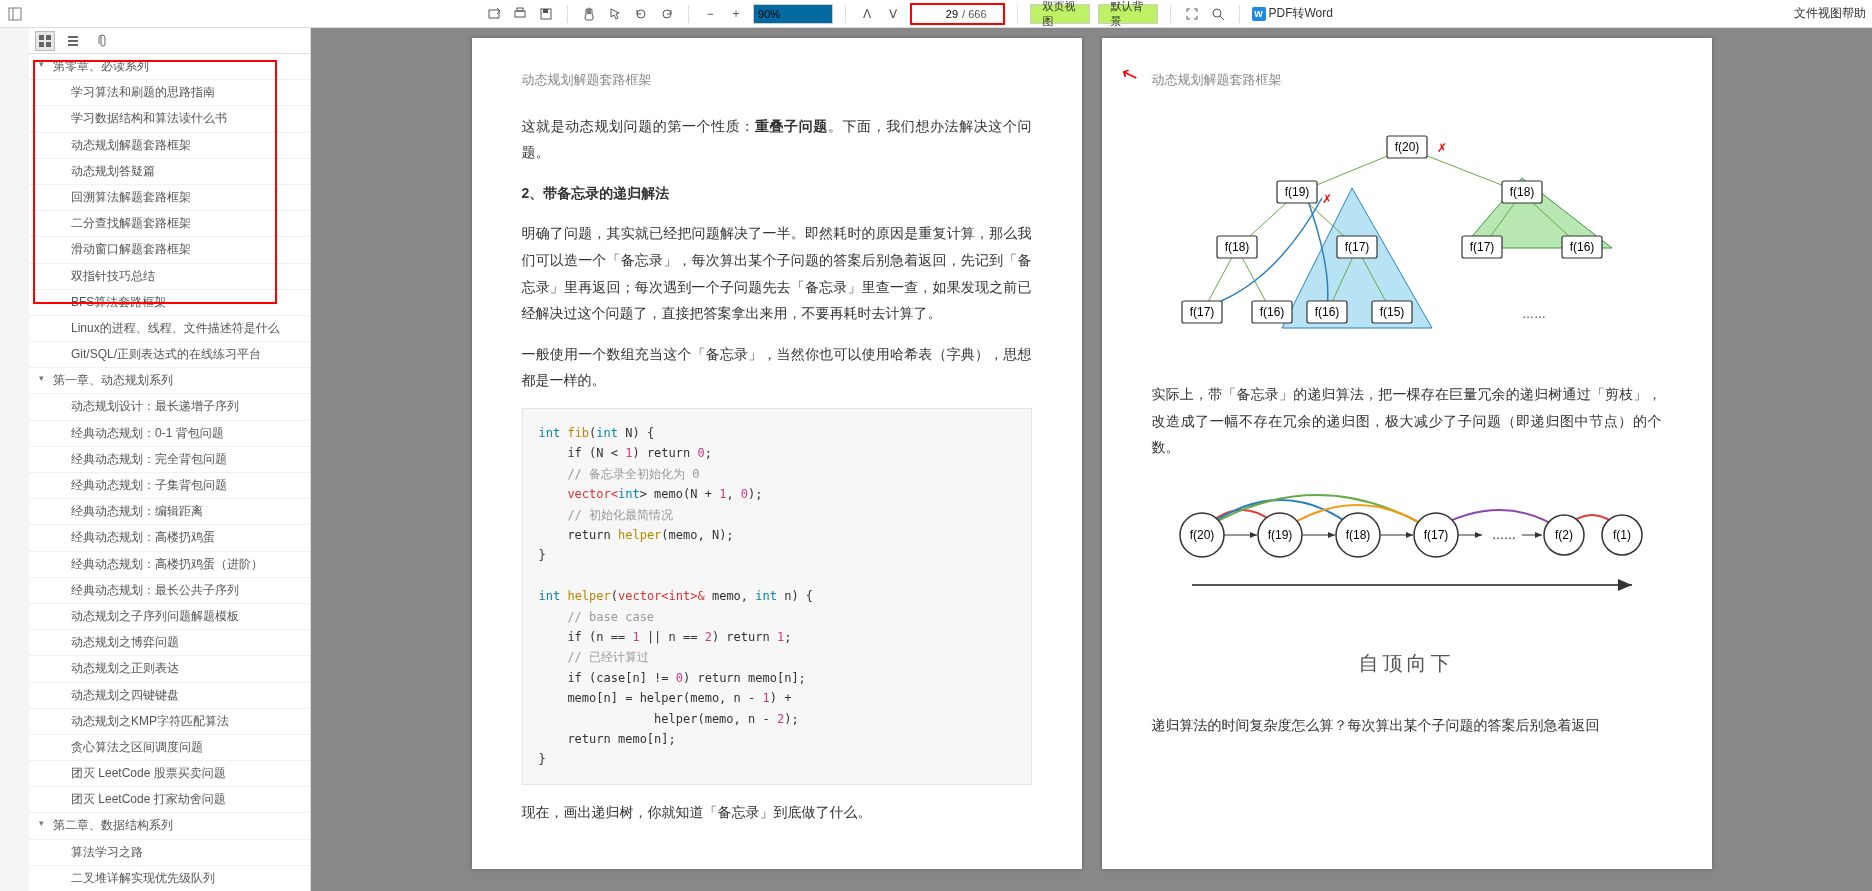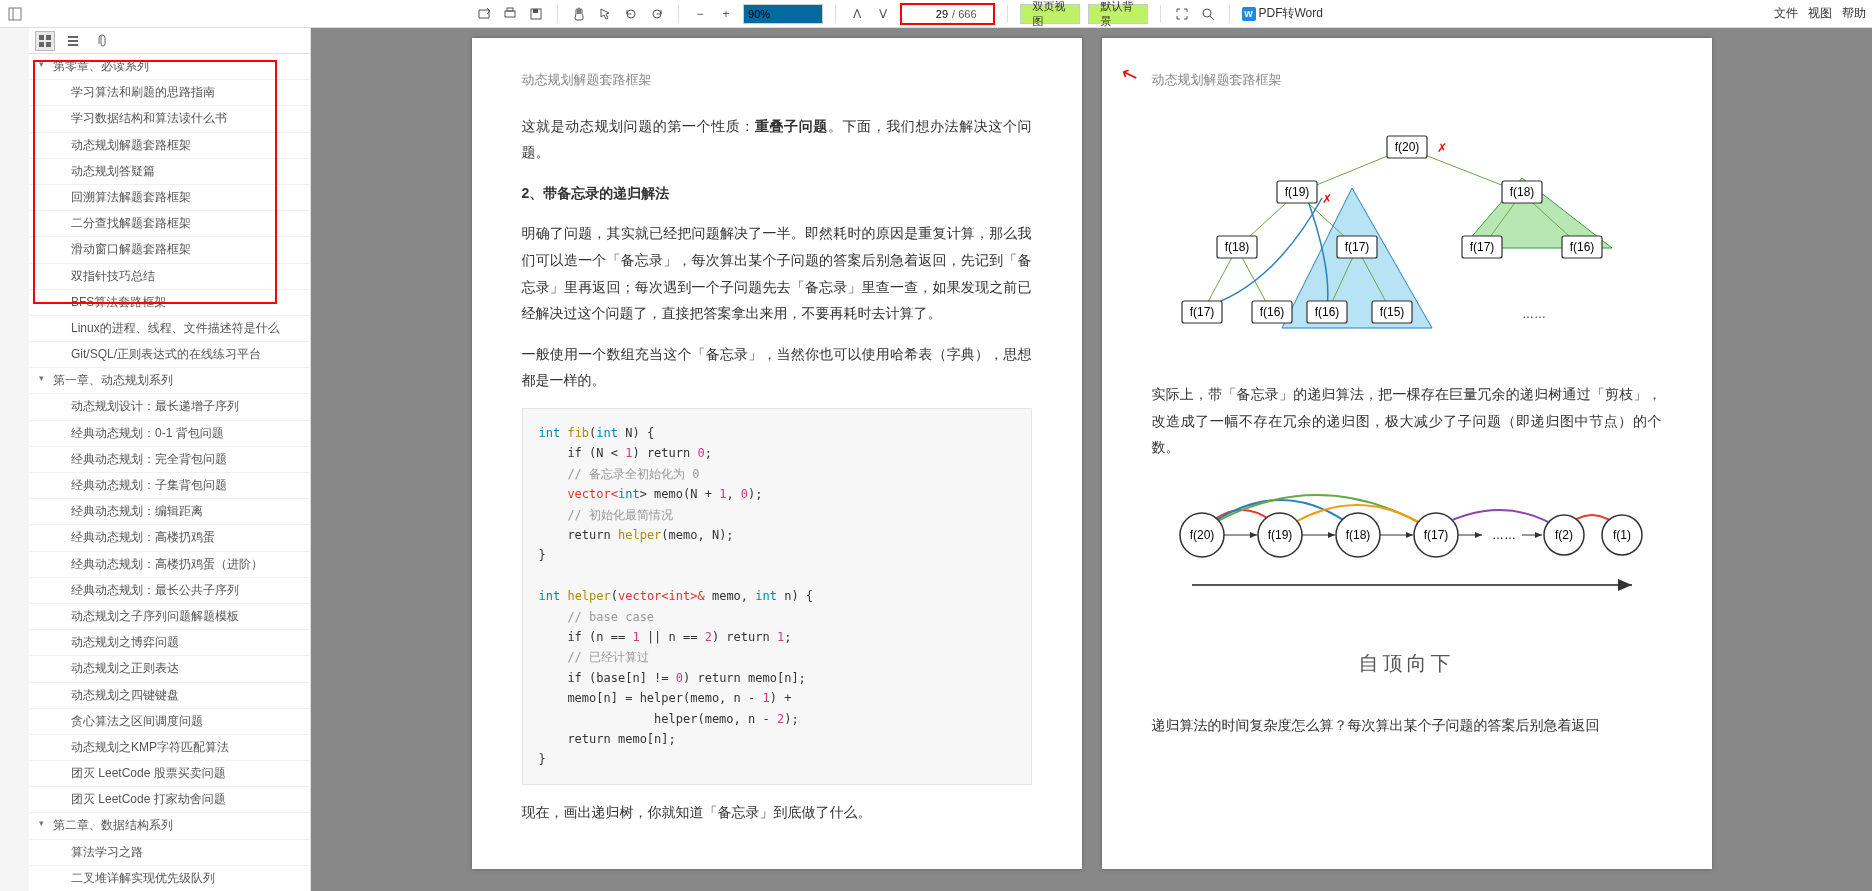--- a/index.html
+++ b/index.html
@@ -1,20 +1,20 @@
 <!DOCTYPE html>
 <html><head>
 <meta charset="utf-8">
 <style>
 * { margin: 0; padding: 0; box-sizing: border-box; }
 body { font-family: "Microsoft YaHei", Arial, sans-serif; font-size: 12px; color: #333; background: #f5f5f5; overflow: hidden; }
 .toolbar { height: 28px; background: #fff; border-bottom: 1px solid #ddd; display: flex; align-items: center; padding: 0 6px; }
 .toolbar-left { display: flex; align-items: center; gap: 4px; }
 .toolbar-center { flex: 1; display: flex; align-items: center; justify-content: center; gap: 8px; }
-.toolbar-right { display: flex; align-items: center; gap: 10px; }
+.toolbar-right { display: flex; align-items: center; }
 .tb-icon { width: 18px; height: 18px; display: flex; align-items: center; justify-content: center; cursor: pointer; color: #555; }
 .tb-sep { width: 1px; height: 18px; background: #ddd; margin: 0 4px; }
 .tb-input { height: 20px; border: 1px solid #ccc; padding: 0 4px; font-size: 11px; background: #0369a1; }
 .zoom-input { width: 80px; text-align: left; }
 .page-box { border: 2px solid red; display: inline-flex; align-items: center; padding: 0 12px; height: 22px; }
 .page-cur { width: 34px; border: none; text-align: right; font-size: 11px; outline: none; }
 .page-total { font-size: 11px; color: #555; padding: 0 4px; }
 .view-select { width: 60px; height: 20px; border: 1px solid #ccc; font-size: 11px; padding: 0 12px; background: #bef264; cursor: pointer; display: inline-flex; align-items: center; }
 .pdf-word { display: flex; align-items: center; gap: 3px; cursor: pointer; color: #333; font-size: 12px; }
 .pdf-word-icon { width: 14px; height: 14px; background: #1e88e5; color: #fff; font-size: 9px; font-weight: bold; display: flex; align-items: center; justify-content: center; border-radius: 2px; }
@@ -190,22 +190,22 @@
       <div class="outline-item lvl2">经典动态规划：完全背包问题</div>
       <div class="outline-item lvl2">经典动态规划：子集背包问题</div>
       <div class="outline-item lvl2">经典动态规划：编辑距离</div>
       <div class="outline-item lvl2">经典动态规划：高楼扔鸡蛋</div>
       <div class="outline-item lvl2">经典动态规划：高楼扔鸡蛋（进阶）</div>
       <div class="outline-item lvl2">经典动态规划：最长公共子序列</div>
       <div class="outline-item lvl2">动态规划之子序列问题解题模板</div>
       <div class="outline-item lvl2">动态规划之博弈问题</div>
       <div class="outline-item lvl2">动态规划之正则表达</div>
       <div class="outline-item lvl2">动态规划之四键键盘</div>
+      <div class="outline-item lvl2">动态规划之KMP字符匹配算法</div>
       <div class="outline-item lvl2">贪心算法之区间调度问题</div>
-      <div class="outline-item lvl2">动态规划之KMP字符匹配算法</div>
       <div class="outline-item lvl2">团灭 LeetCode 股票买卖问题</div>
       <div class="outline-item lvl2">团灭 LeetCode 打家劫舍问题</div>
       <div class="outline-item outline-chapter">第二章、数据结构系列</div>
       <div class="outline-item lvl2">算法学习之路</div>
       <div class="outline-item lvl2">二叉堆详解实现优先级队列</div>
 
     </div>
   </div>
 
   <div class="content">
@@ -223,21 +223,21 @@
 <span class="cm">    // 备忘录全初始化为 0</span>
 <span class="ty">    vector&lt;</span><span class="kw">int</span><span>&gt; memo(N + </span><span class="num">1</span><span>, </span><span class="num">0</span><span>);</span>
 <span class="cm">    // 初始化最简情况</span>
 <span>    return </span><span class="fn">helper</span><span>(memo, N);</span>
 <span>}</span>
 <span></span>
 <span class="kw">int </span><span class="fn">helper</span><span>(</span><span class="ty">vector&lt;int&gt;&amp;</span><span> memo, </span><span class="kw">int</span><span> n) {</span>
 <span class="cm">    // base case</span>
 <span>    if (n == </span><span class="num">1</span><span> || n == </span><span class="num">2</span><span>) return </span><span class="num">1</span><span>;</span>
 <span class="cm">    // 已经计算过</span>
-<span>    if (base[n] != </span><span class="num">0</span><span>) return memo[n];</span>
+<span>    if (case[n] != </span><span class="num">0</span><span>) return memo[n];</span>
 <span>    memo[n] = helper(memo, n - </span><span class="num">1</span><span>) +</span>
 <span>                helper(memo, n - </span><span class="num">2</span><span>);</span>
 <span>    return memo[n];</span>
 <span>}</span></div>
         <p>现在，画出递归树，你就知道「备忘录」到底做了什么。</p>
       </div>
 
       <div class="page">
         <div class="page-header">动态规划解题套路框架</div>
         <svg class="tree-svg" viewBox="0 0 510 250">

